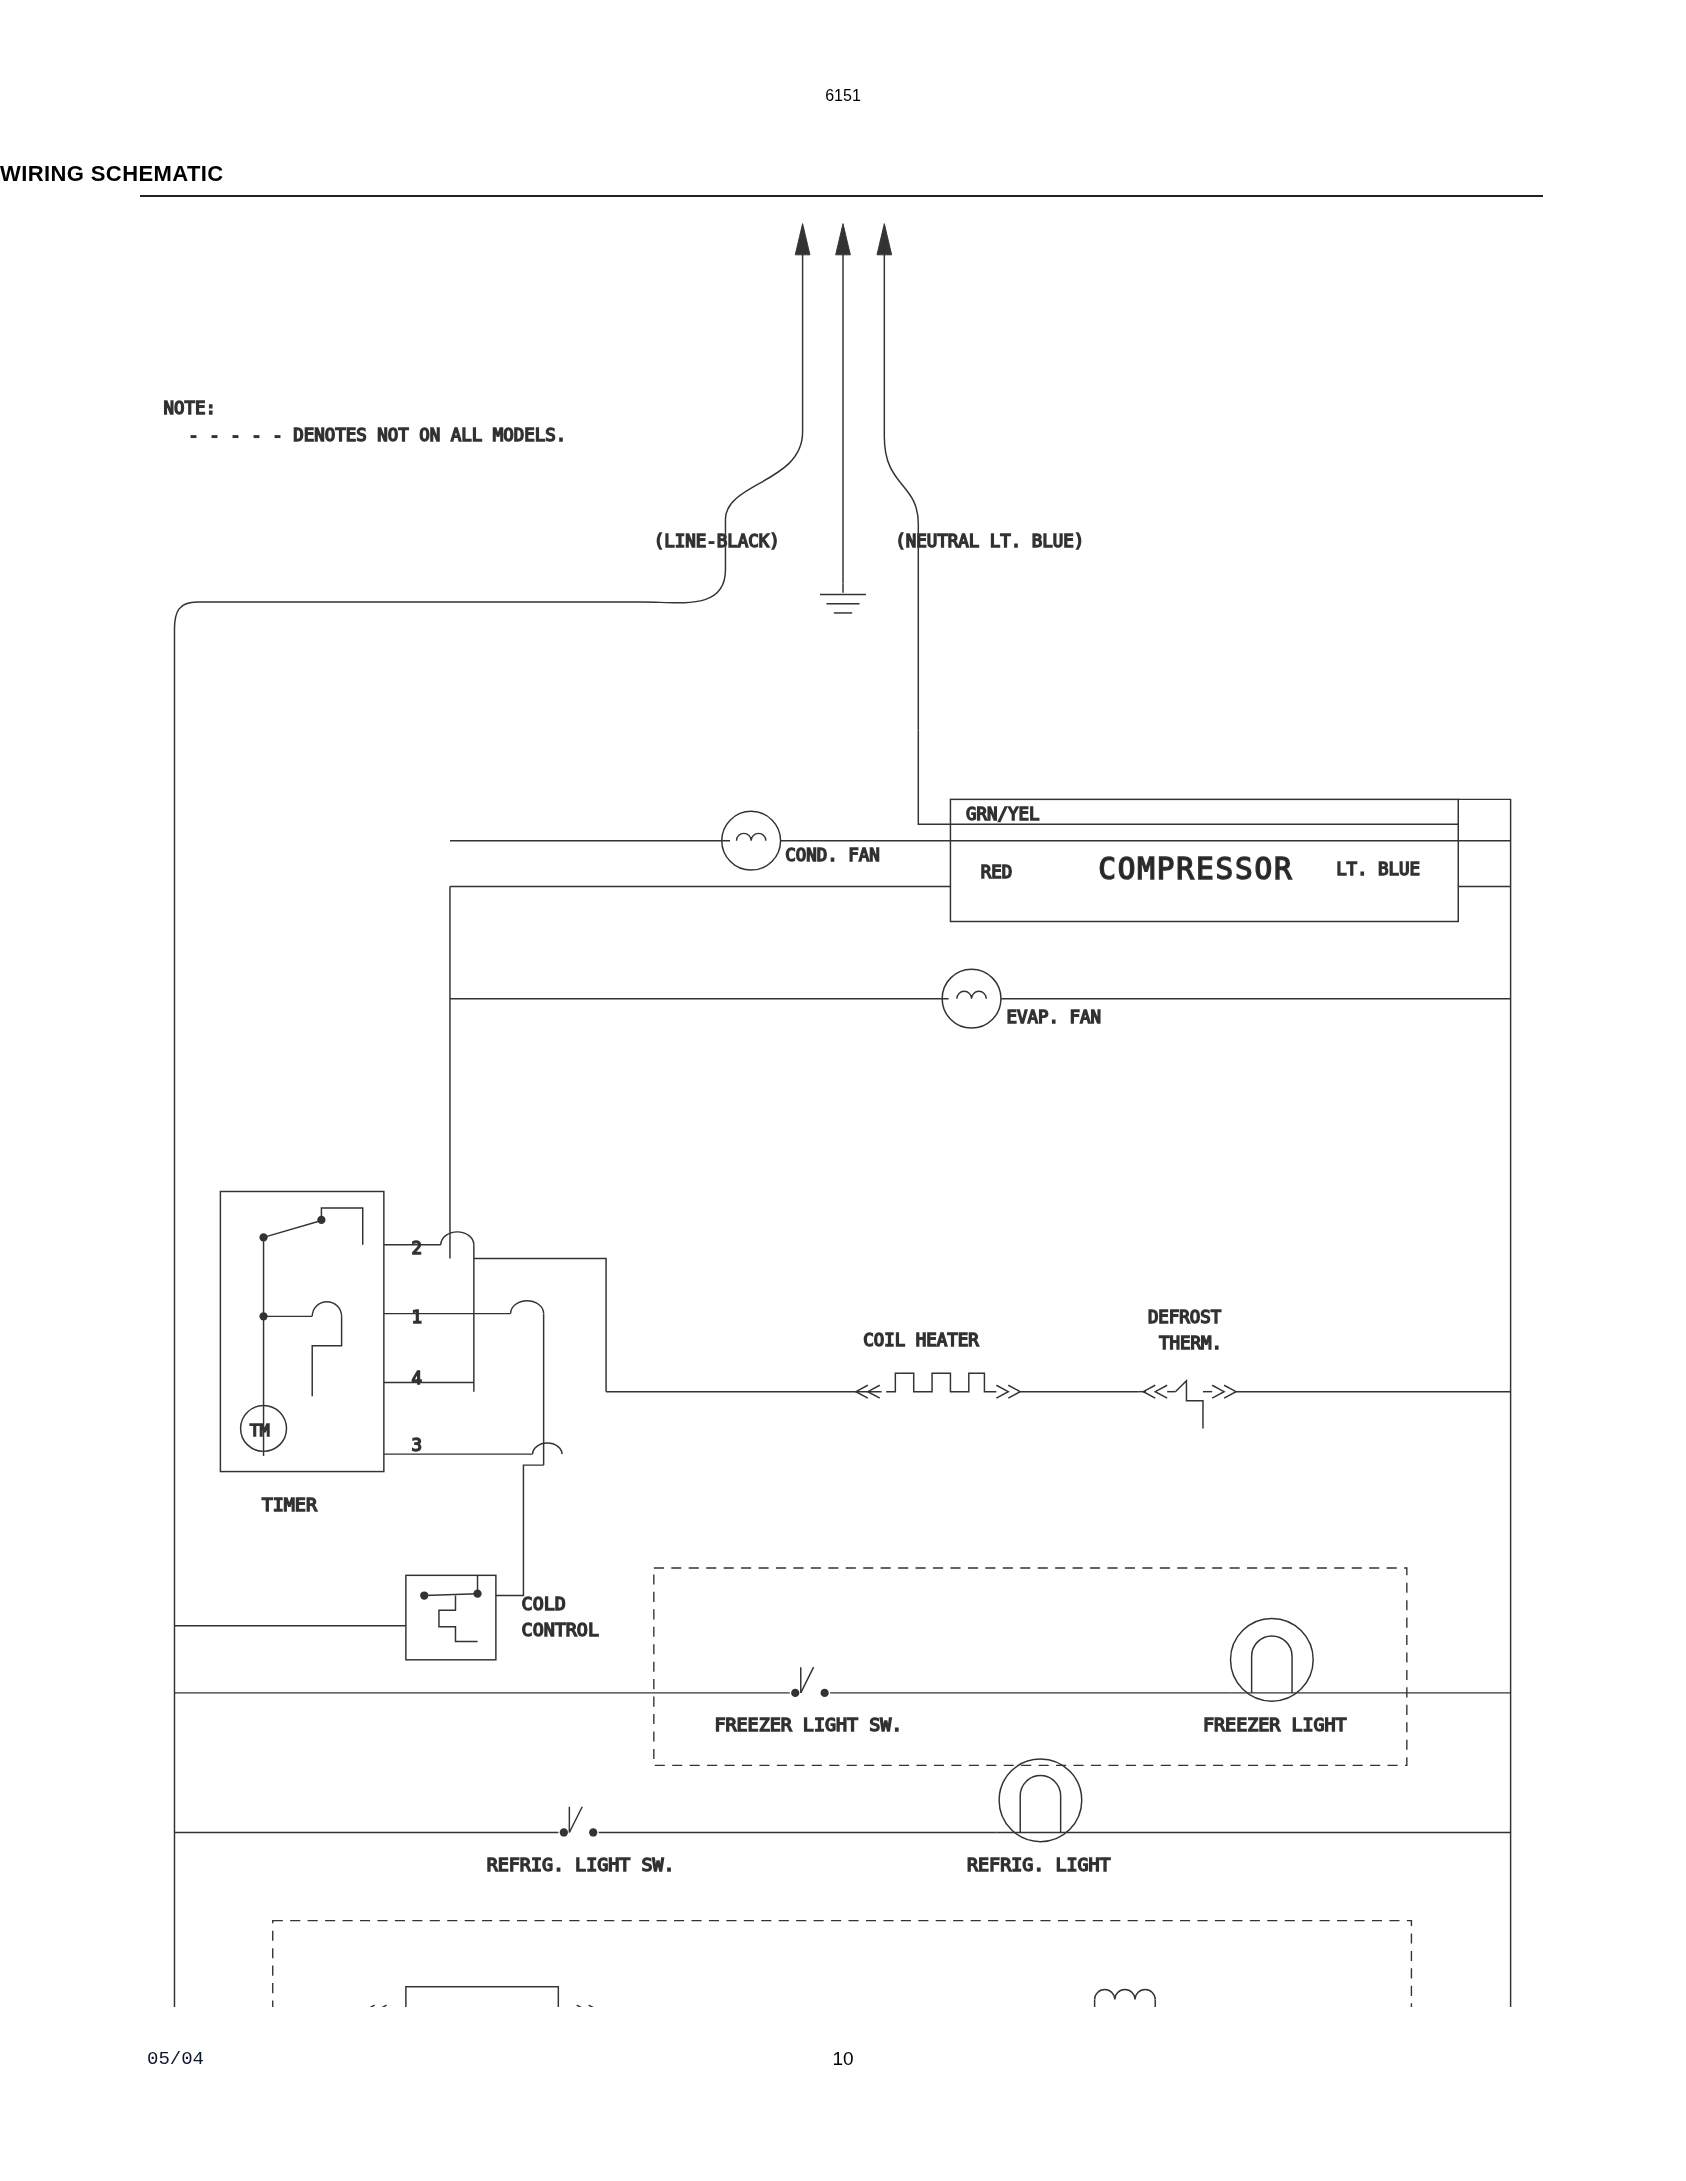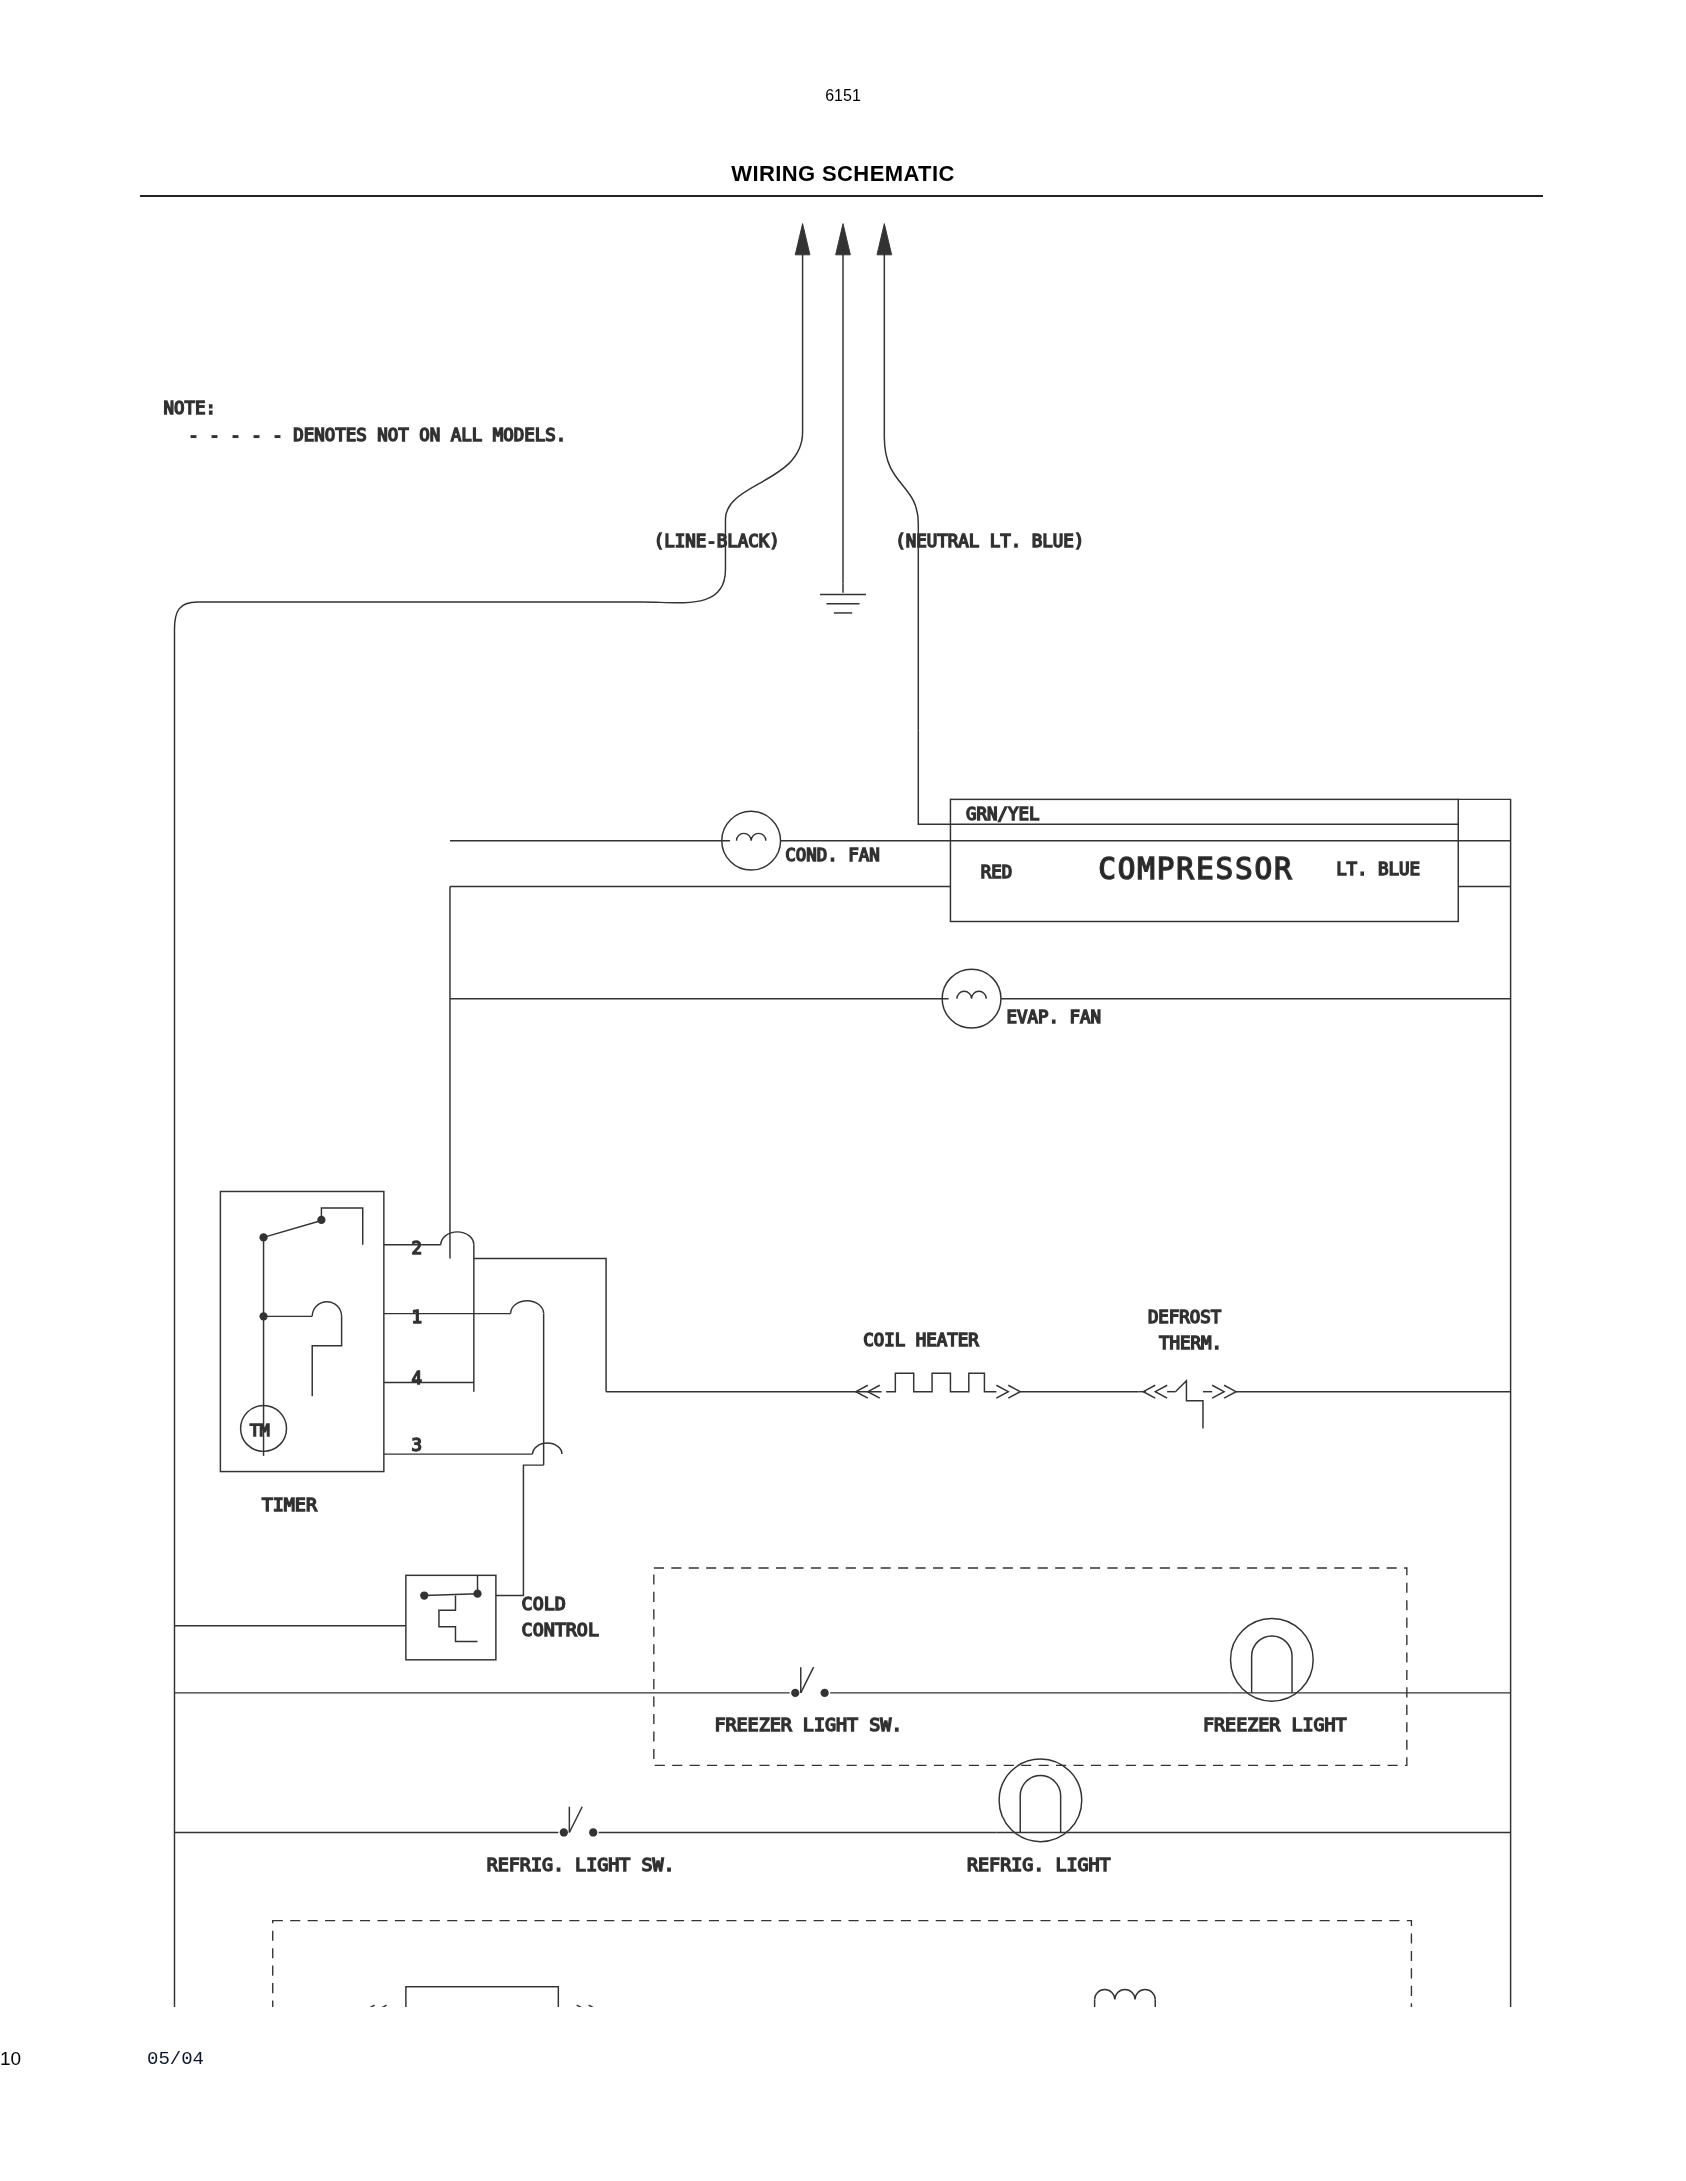--- a/index.html
+++ b/index.html
@@ -30,21 +30,20 @@
     text-align: center;
     font-size: 16px;
     font-family: "Liberation Sans", sans-serif;
     color: #000;
   }
   .doc-title {
     position: absolute;
     top: 161px;
     left: 0;
     width: 1686px;
-    text-align: center;
     font-size: 22px;
     font-weight: bold;
     letter-spacing: 0.4px;
     color: #000;
   }
   .header-rule {
     position: absolute;
     left: 140px;
     top: 195px;
     width: 1403px;
@@ -58,21 +57,21 @@
     top: 2048px;
     font-size: 19px;
     color: #0f172a;
     font-family: Liberation Mono, monospace;
   }
   .footer-page {
     position: absolute;
     left: 0;
     top: 2048px;
     width: 1686px;
-    text-align: left;
+    text-align: center;
     font-size: 19px;
     color: #000;
   }
   
   .schematic {
     position: absolute;
     left: 0;
     top: 207px;
     width: 1686px;
     height: 1800px;

